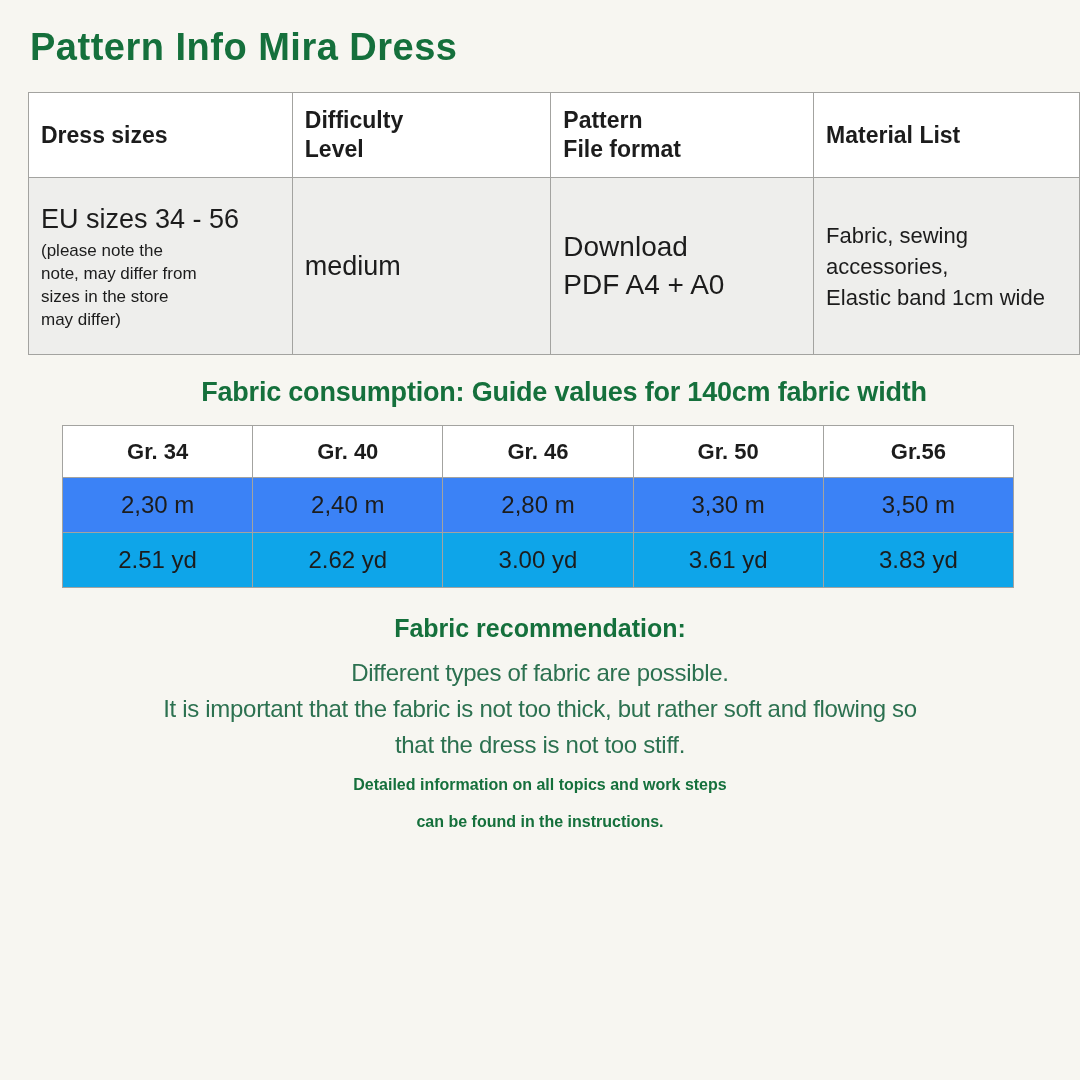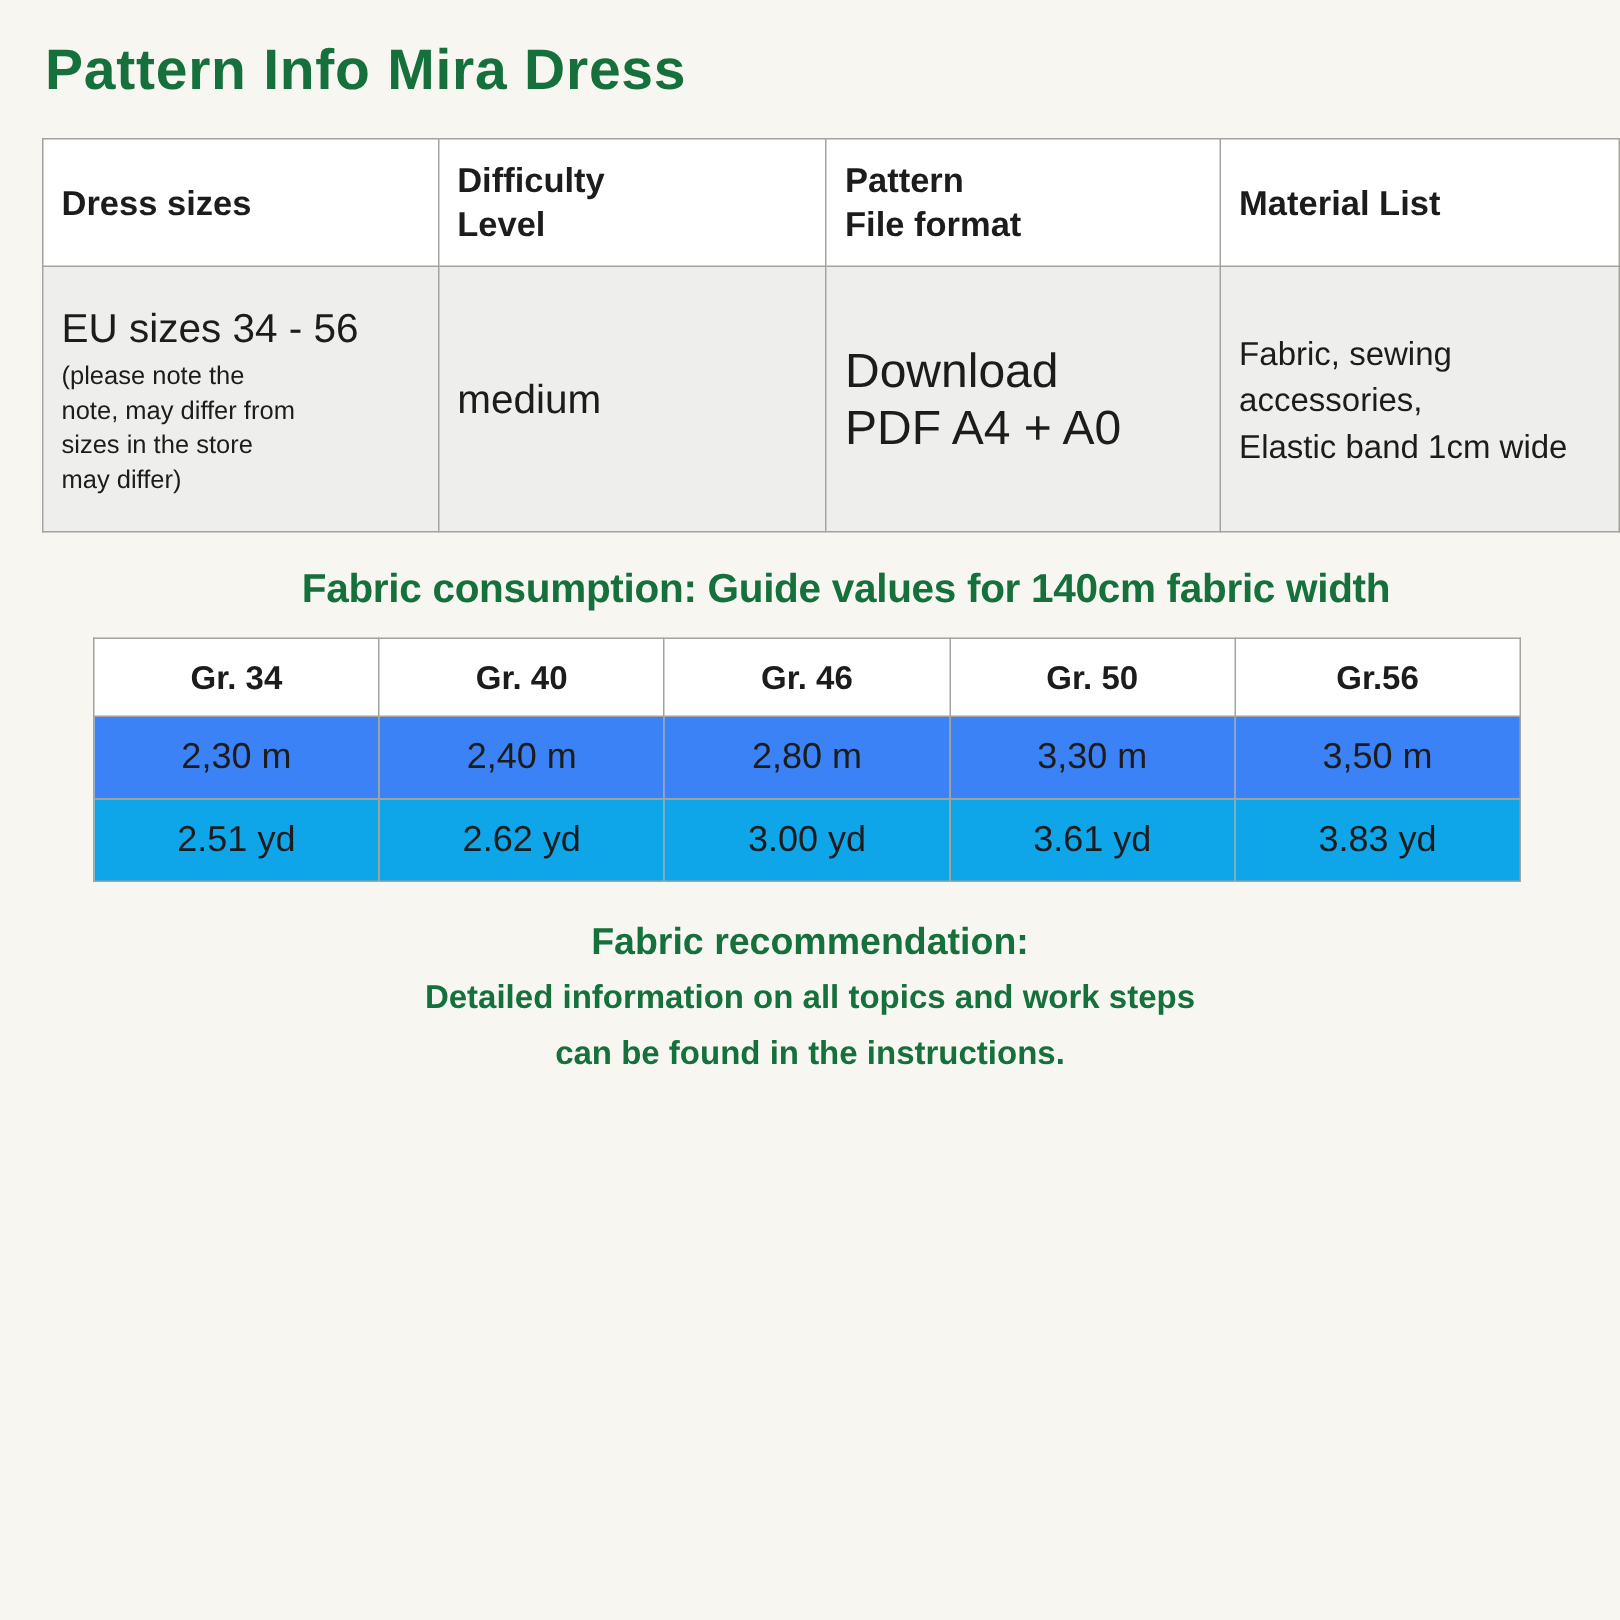--- a/index.html
+++ b/index.html
@@ -41,21 +41,21 @@
     font-weight:700;
     line-height:29px;
   }
   .info-table tbody td{
     background:#eeeeec;
     height:176px;
   }
   .cell-big{font-size:27px;line-height:34px;}
   .cell-note{font-size:17px;line-height:23px;margin-top:3px;}
   .cell-medium{font-size:27px;}
-  .cell-pdf{font-size:32px;line-height:38px;margin-top:15px;}
+  .cell-pdf{font-size:28px;line-height:38px;margin-top:15px;}
   .cell-material{font-size:22px;line-height:31px;}
 
   
   .fc-heading{
     margin-top:22px;
     text-align:center;
     font-size:27px;
     font-weight:800;
     letter-spacing:-0.2px;
     color:#15703c;
@@ -112,21 +112,21 @@
     font-size:24px;
     line-height:36px;
     letter-spacing:-0.3px;
     color:#2c7150;
   }
   .fr-p1{margin-top:12px;}
   .fr-p2{margin-top:36px;}
   .closing-note{
     margin-top:3px;
     text-align:center;
-    font-size:22px;
+    font-size:16px;
     font-weight:800;
     line-height:37px;
     color:#15703c;
   }
 </style>
 </head>
 <body>
 
 <div class="page">
 
@@ -199,16 +199,19 @@
         <td>2.51 yd</td>
         <td>2.62 yd</td>
         <td>3.00 yd</td>
         <td>3.61 yd</td>
         <td>3.83 yd</td>
       </tr>
     </tbody>
   </table>
 
   <div class="fr-heading">Fabric recommendation:</div>
+  <div class="fr-paragraph fr-p1 pre">Different types of fabric are possible.
+It is important that the fabric is not too thick, but rather soft and flowing so
+that the dress is not too stiff.</div>
   <div class="closing-note pre">Detailed information on all topics and work steps
 can be found in the instructions.</div>
 
 </div>
 
 </body></html>

